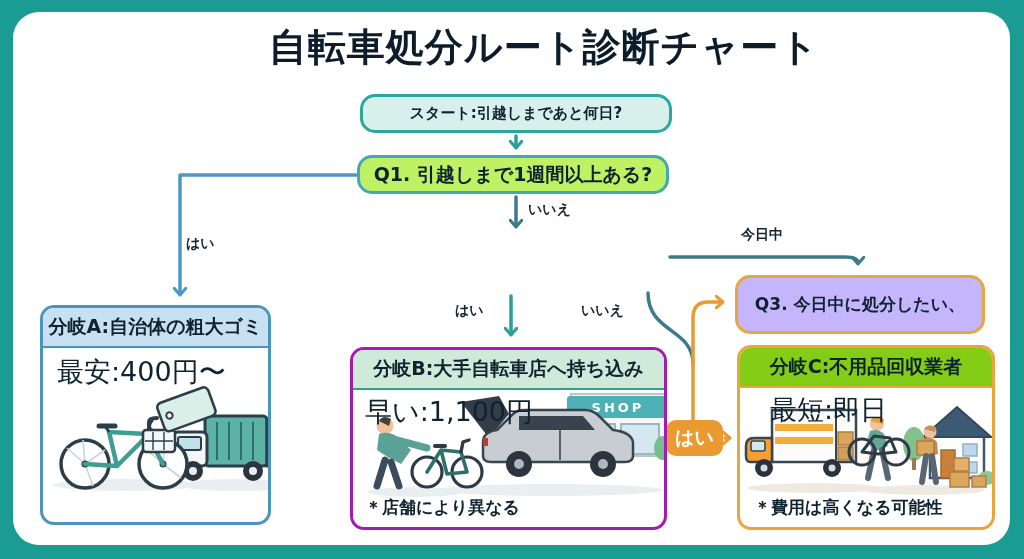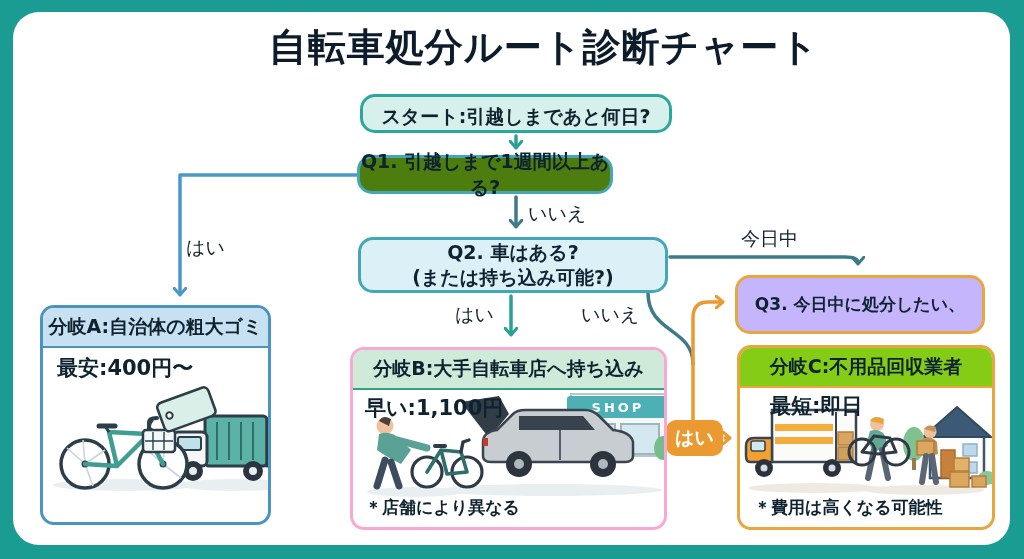--- a/index.html
+++ b/index.html
@@ -9,42 +9,42 @@
     font-family:"DejaVu Sans","Liberation Sans",sans-serif;
     color:#0e2230;
   }
   .sheet { position:absolute; left:13px; top:12px; width:997px; height:533px;
            background:#ffffff; border-radius:26px; }
   .page-title { position:absolute; left:0; top:22px; width:1024px; text-align:center;
                 font-size:38px; line-height:50px; font-weight:800; color:#0d1c2b; letter-spacing:1px;margin-left:32px; }
   .node { position:absolute; display:flex; flex-direction:column; align-items:center; justify-content:center;
           text-align:center; font-weight:700; box-sizing:border-box; }
   .start-box { left:360px; top:94px; width:312px; height:39px; background:#d7f0ec;
-               border:3px solid #2ba89b; border-radius:15px; font-size:19px;justify-content:flex-end; }
-  .q1-box { left:357px; top:155px; width:256px; height:39px; background:#4d7c0f;
-            border:3px solid #43a7b6; border-radius:15px; font-size:19px;align-items:flex-end; }
+               border:3px solid #2ba89b; border-radius:15px; font-size:15px; }
+  .q1-box { left:357px; top:155px; width:312px; height:39px; background:#bef264;
+            border:3px solid #43a7b6; border-radius:15px; font-size:19px; }
   .q2-box { left:358px; top:237px; width:310px; height:56px; background:#dcf1f7;
             border:3px solid #43a7b6; border-radius:15px; font-size:19px; line-height:25px; }
   .q3-box { left:735px; top:275px; width:250px; height:59px; background:#c4b5fd;
             border:3px solid #e9a53e; border-radius:15px; font-size:17px; line-height:23px; }
   .connectors { position:absolute; left:0; top:0; width:1024px; height:559px; }
-  .edge-label { position:absolute; font-weight:400; font-size:19px; color:#13242f; }
+  .edge-label { position:absolute; font-weight:700; font-size:14px; color:#13242f; }
   .badge { position:absolute; left:666px; top:420px; width:57px; height:36px; background:#ea9a31;
            color:#ffffff; border-radius:10px; display:flex; align-items:center; justify-content:center;
            font-weight:800; font-size:19px; }
   .card { position:absolute; background:#ffffff; border-radius:14px; box-sizing:border-box; overflow:hidden; }
   .card-a { left:40px;  top:305px; width:231px; height:220px; border:3px solid #4b94bd; }
-  .card-b { left:350px; top:347px; width:317px; height:183px; border:3px solid #f9a8d4; }
+  .card-b { left:350px; top:347px; width:317px; height:183px; border:3px solid #a21caf; }
   .card-c { left:737px; top:345px; width:258px; height:185px; border:3px solid #e9a53e; }
   .card-header { height:38px; display:flex; align-items:center; justify-content:center;
                  font-weight:800; font-size:19px; }
   .card-a .card-header { background:#c7e1f2; border-bottom:2px solid #4b94bd; }
   .card-b .card-header { background:#cfead9; border-bottom:2px solid #36a085; }
   .card-c .card-header { background:#84cc16; border-bottom:2px solid #e9a53e; }
-  .highlight { position:absolute; font-weight:700; font-size:21px; }
+  .highlight { position:absolute; font-weight:400; font-size:27px; }
   .note { position:absolute; font-weight:700; font-size:17px; }
   .illus { position:absolute; }
 </style>
 </head>
 <body>
 
 <div class="canvas">
   <div class="sheet"></div>
 
   <svg class="connectors" viewBox="0 0 1024 559" xmlns="http://www.w3.org/2000/svg">
@@ -80,24 +80,20 @@
     <path d="M670,257 H845 Q858,257 858,263" fill="none" stroke="#3d7b8b" stroke-width="3.5" stroke-linecap="round" marker-end="url(#vd)"></path>
   </svg>
 
   <div class="page-title">自転車処分ルート診断チャート</div>
 
   <div class="node start-box">
     <span>スタート:引越しまであと何日?</span>
   </div>
   <div class="node q1-box">
     <span>Q1. 引越しまで1週間以上ある?</span>
-  </div>
-  <div class="node q2-box">
-    <span>Q2. 車はある?</span>
-    <span>(または持ち込み可能?)</span>
   </div>
   <div class="node q3-box">
     <span>Q3. 今日中に処分したい、</span>
   </div>
 
   <div class="edge-label" style="left:186px; top:235px;">はい</div>
   <div class="edge-label" style="left:528px; top:201px;">いいえ</div>
   <div class="edge-label" style="left:455px; top:302px;">はい</div>
   <div class="edge-label" style="left:581px; top:302px;">いいえ</div>
   <div class="edge-label" style="left:741px; top:226px;">今日中</div>

